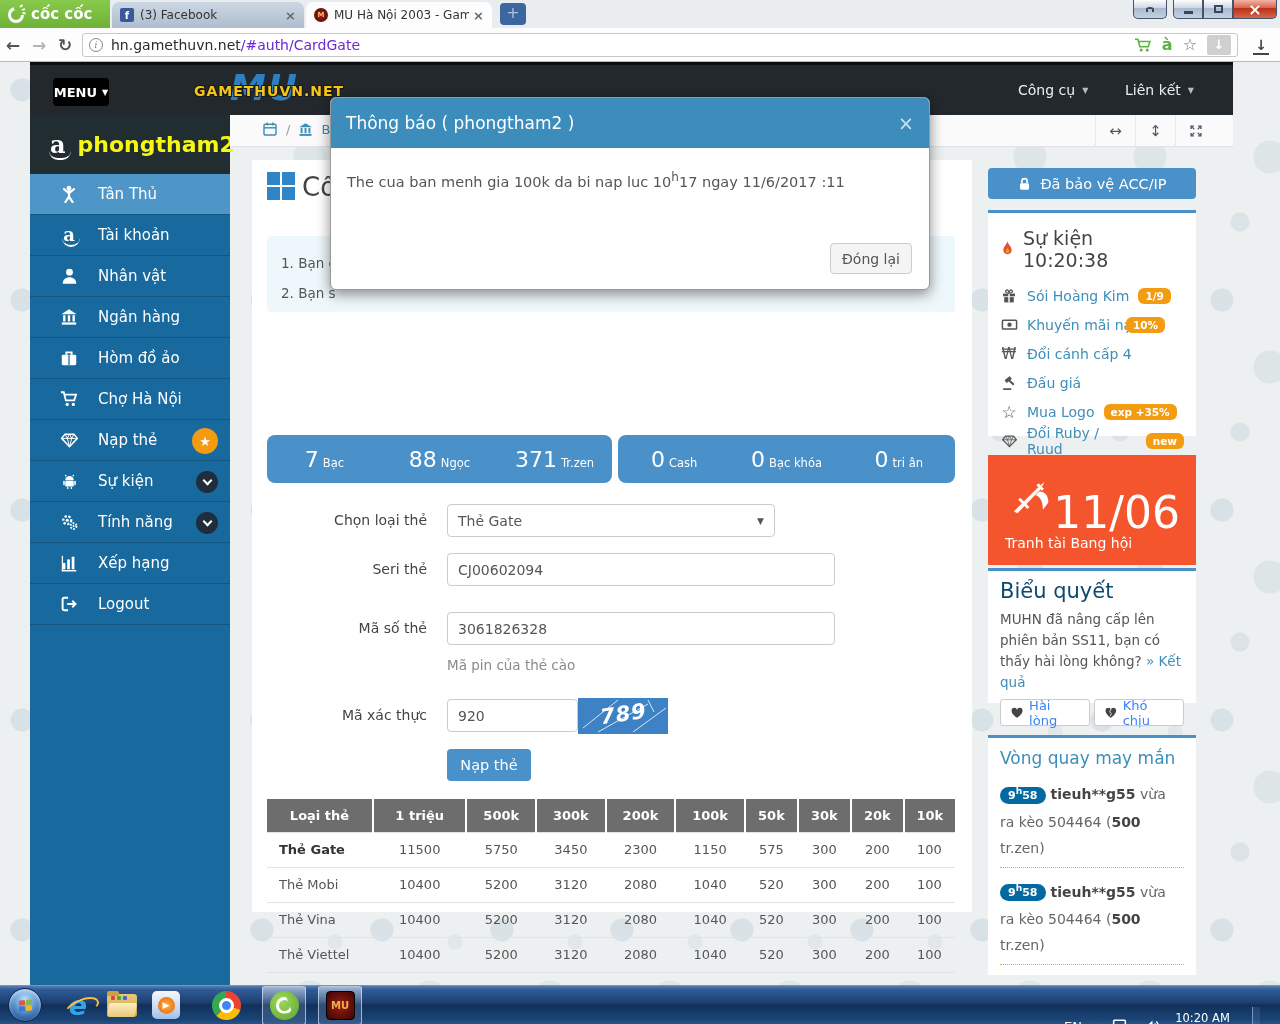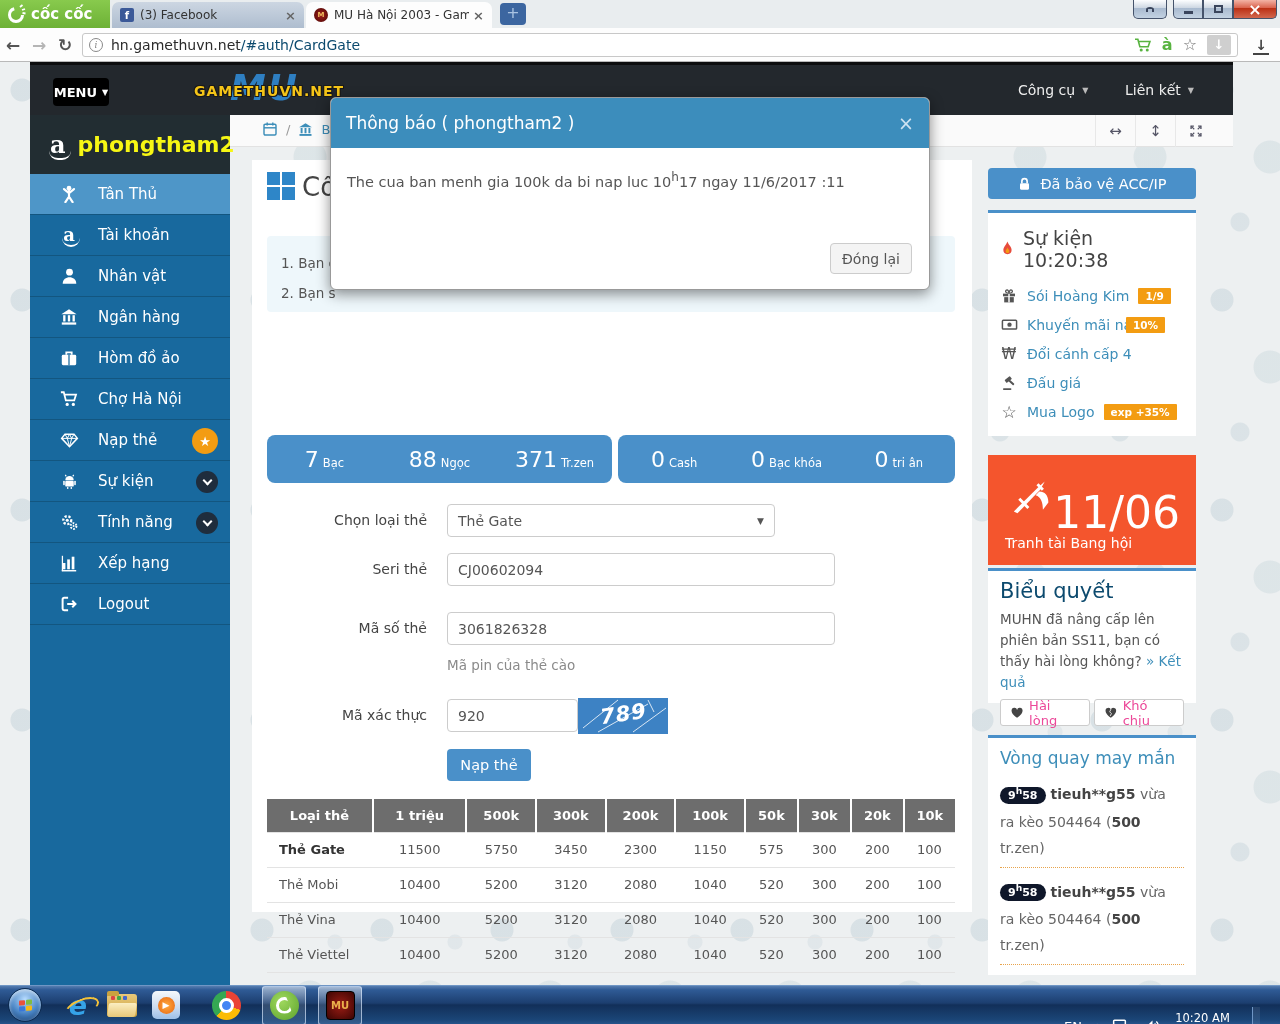--- a/index.html
+++ b/index.html
@@ -39,21 +39,21 @@
 
   .addressbar { position:absolute; left:0; top:28px; width:1280px; height:34px; background:#fdfdfd; border-bottom:1px solid #b9b9b9;
     display:flex; align-items:center; }
   .nav-ico { font-size:17px; color:#555; width:26px; text-align:center; font-weight:bold; }
   .nav-ico.dim { color:#b5b5b5; }
   .urlfield { position:relative; flex:1; height:24px; margin:0 10px 0 4px; border:1px solid #c8c8c8; border-radius:3px; background:#fff;
     display:flex; align-items:center; padding:0 6px; }
   .info-badge { width:14px; height:14px; border:1.5px solid #888; border-radius:50%; color:#888; font-size:9px;
     display:flex; align-items:center; justify-content:center; font-style:italic; font-family:"DejaVu Serif",serif; flex:none; }
   .url-text { font-size:14px; color:#2b2b2b; margin-left:8px; flex:1; white-space:nowrap; overflow:hidden; }
-  .url-text .path { color:#0c4a6e; }
+  .url-text .path { color:#6d28d9; }
   .url-icons { display:flex; align-items:center; gap:10px; }
   .a-ico { color:#58b340; font-weight:bold; font-size:16px; }
   .star-ico { color:#777; font-size:16px; }
   .dl-btn { width:24px; height:20px; background:#cfcfcf; border-radius:2px; color:#fff; font-weight:bold; font-size:13px;
     display:flex; align-items:center; justify-content:center; }
   .dl-out { width:26px; text-align:center; margin-right:6px; }
   .dl-out span { display:inline-block; color:#444; font-size:14px; font-weight:bold; border-bottom:2px solid #444; padding:0 2px 0px 2px; }
 
   
   .desktop { position:absolute; left:0; top:62px; width:1280px; height:923px; background-color:#edf0f1;
@@ -140,40 +140,40 @@
   .price-table th:first-child { width:106px; }
 
   
   .protect-btn { position:absolute; left:988px; top:106px; width:208px; height:31px; background:#4a90c9; border-radius:4px;
     color:#fff; font-size:14.5px; display:flex; align-items:center; justify-content:center; gap:8px; }
   .rcard { position:absolute; left:988px; width:208px; background:#fff; border-top:3px solid #4a90c9; }
   .events-card { top:148px; height:226px; padding:10px 12px; }
   .ev-title { display:flex; align-items:center; gap:8px; font-size:19px; color:#444; margin:4px 0 10px 0; }
   .ev-item { position:relative; display:flex; align-items:center; gap:9px; font-size:14px; color:#3d8eb9; height:29px; }
   .ev-item .ico { width:18px; display:flex; justify-content:center; color:#555; font-size:15px; flex:none; }
-  .obadge { background:#f39c12; color:#fff; font-size:10.5px; font-weight:bold; border-radius:1px; padding:2px 7px; white-space:nowrap; }
+  .obadge { background:#f39c12; color:#fff; font-size:10.5px; font-weight:bold; border-radius:6px; padding:2px 7px; white-space:nowrap; }
   .obadge.overlap { margin-left:-28px; }
 
   .orange-card { position:absolute; left:988px; top:393px; width:208px; height:110px; background:#f4552d; color:#fff; }
   .orange-card .date { position:absolute; right:16px; top:32px; font-size:44px; }
   .orange-card .cap { position:absolute; left:17px; bottom:14px; font-size:14px; }
   .orange-card svg { position:absolute; left:22px; top:22px; }
 
   .poll-card { top:506px; height:135px; padding:8px 12px; }
   .poll-title { font-size:21px; color:#0c4a6e; margin-bottom:6px; }
   .poll-text { font-size:13.5px; color:#555; line-height:21px; }
   .poll-link { color:#3d8eb9; }
   .poll-btns { display:flex; gap:4px; margin-top:6px; }
-  .poll-btn { border:1px solid #ccc; border-radius:3px; background:#fff; font-size:13px; color:#ec4899; height:27px;
+  .poll-btn { border:1px solid #ccc; border-radius:3px; background:#fff; font-size:13px; color:#3b82f6; height:27px;
     display:flex; align-items:center; justify-content:center; gap:6px; padding:0 10px; flex:1; }
 
   .lucky-card { top:673px; height:240px; padding:10px 12px; }
   .lucky-title { font-size:17px; color:#3d8eb9; margin-bottom:10px; }
   .lucky-entry { font-size:14px; color:#666; line-height:26px; border-bottom:1px dotted #e8a44c; padding-bottom:6px; margin-bottom:8px; }
-  .time-badge { background:#0f172a; color:#fff; font-size:11px; font-weight:bold; border-radius:9px; padding:2px 8px; margin-right:5px; }
+  .time-badge { background:#0369a1; color:#fff; font-size:11px; font-weight:bold; border-radius:9px; padding:2px 8px; margin-right:5px; }
   .lucky-entry b { color:#444; }
 
   
   .modal { position:absolute; left:330px; top:35px; width:600px; height:193px; background:#fff; border-radius:6px;
     box-shadow:0 4px 14px rgba(0,0,0,.45); z-index:50; border:1px solid #999; }
   .modal-head { height:50px; background:#3c8dbc; border-radius:5px 5px 0 0; display:flex; align-items:center;
     padding:0 15px; color:#fff; font-size:17px; }
   .modal-head .x { margin-left:auto; color:#cfe3f2; font-size:19px; }
   .modal-body { padding:22px 16px; font-size:14.5px; color:#555; }
   .modal-footer-btn { position:absolute; right:17px; bottom:15px; width:82px; height:31px; background:#f4f4f4;
@@ -634,20 +634,30 @@
         </span>
         <span>Đấu giá</span>
       </div>
       <div class="ev-item">
         <span class="ico" style="font-size:17px">
             <span>☆</span>
           </span>
         <span>Mua Logo</span>
         <span class="obadge">exp +35%</span>
       </div>
+      <div class="ev-item">
+        <span class="ico">
+          <svg width="17" height="16" viewBox="0 0 20 20">
+              <path d="M5 4 h10 l3.5 4.5 L10 17 L1.5 8.5 z" fill="none" stroke="#555" stroke-width="1.6"></path>
+          <path d="M1.5 8.5 h17 M5 4 l2.5 4.5 L10 4 l2.5 4.5 L15 4 M7.5 8.5 L10 17 l2.5-8.5" stroke="#555" stroke-width="1" fill="none"></path>
+            </svg>
+        </span>
+        <span>Đổi Ruby / Ruud</span>
+        <span class="obadge">new</span>
+      </div>
     </div>
 
     <div class="orange-card">
       <svg width="44" height="40" viewBox="0 0 24 22">
         <path d="M2 19 L15 6 l4-3.5 L16.5 7 4 20 z" fill="#fff"></path>
         <path d="M5 12 l5 5 M15 4 l3 3" stroke="#fff" stroke-width="1.6"></path>
         <path d="M16 8 c3 0 5 2 5 6 l-3 4 c0-4-1-7-4-8z" fill="#fff"></path>
       </svg>
       <span class="date">11/06</span>
       <span class="cap">Tranh tài Bang hội</span>

